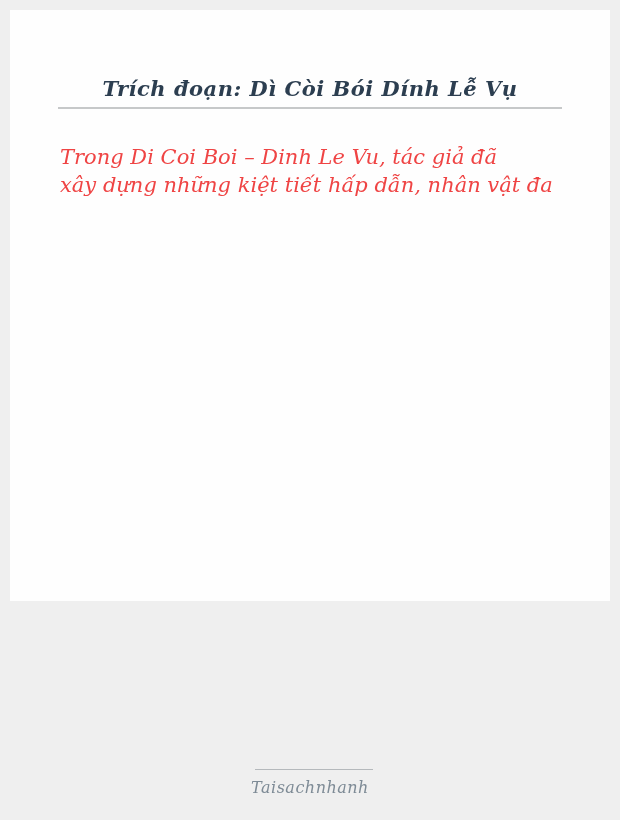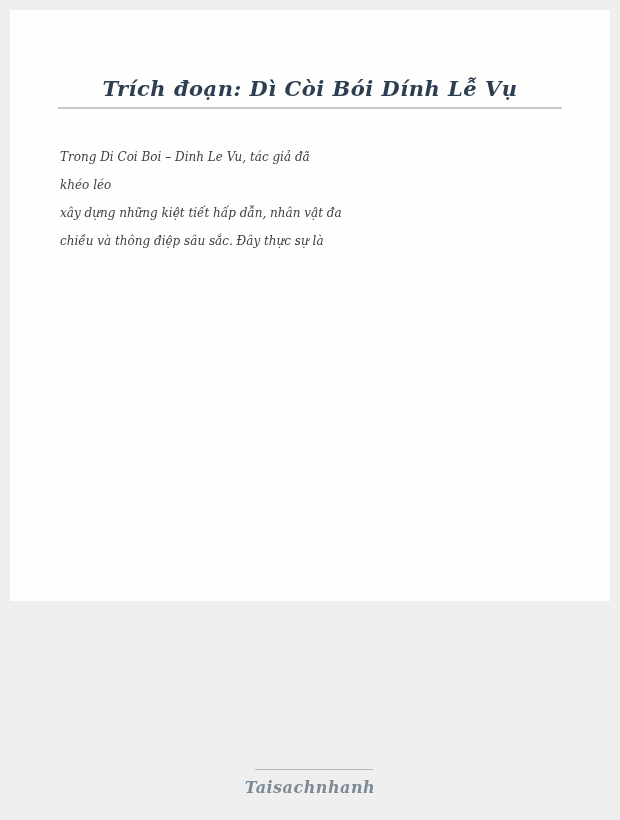--- a/index.html
+++ b/index.html
@@ -44,23 +44,23 @@
     height: 0;
     border-top: 2px solid #c6c8c9;
   }
   .excerpt {
     position: absolute;
     top: 133px;
     left: 50px;
     right: 36px;
     font-family: "DejaVu Serif", serif;
     font-style: italic;
-    font-size: 12px;
+    font-size: 21px;
     line-height: 28px;
-    color: #404040;
+    color: #ef4444;
   }
   .excerpt-line {
     white-space: nowrap;
   }
   .footer-divider {
     position: absolute;
     top: 759px;
     left: 50%;
     width: 118px;
     margin-left: -55px;
@@ -71,36 +71,33 @@
     position: absolute;
     top: 768px;
     left: 0;
     width: 100%;
     text-align: center;
     font-family: "DejaVu Serif", serif;
     font-style: italic;
     font-size: 16px;
     color: #7e8b96;
     letter-spacing: 0.5px;
-    font-weight: bold;
   }
 </style>
 </head>
 <body>
 
 <div class="paper">
 
   <h1 class="title">Trích đoạn: Dì Còi Bói Dính Lễ Vụ</h1>
 
   <div class="title-divider"></div>
 
   <div class="excerpt">
     <div class="excerpt-line">Trong Di Coi Boi – Dinh Le Vu, tác giả đã</div>
-    <div class="excerpt-line">khéo léo</div>
     <div class="excerpt-line">xây dựng những kiệt tiết hấp dẫn, nhân vật đa</div>
-    <div class="excerpt-line">chiều và thông điệp sâu sắc. Đây thực sự là</div>
   </div>
 
   <div class="footer-divider"></div>
 
   <div class="footer-text">Taisachnhanh</div>
 
 </div>
 
 </body></html>

